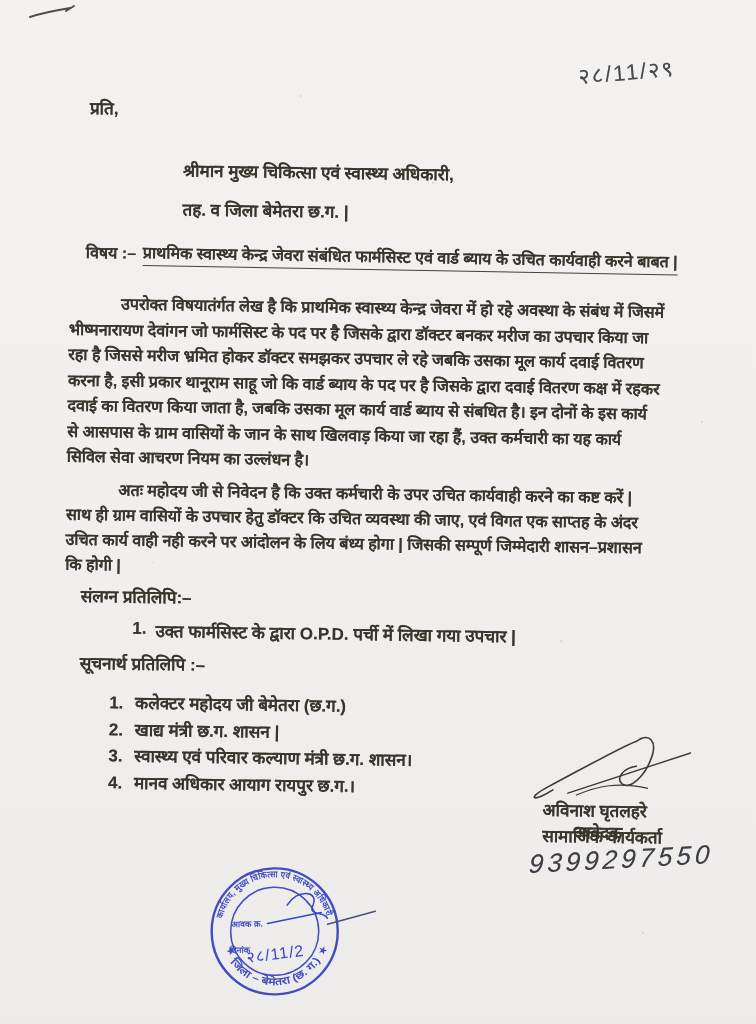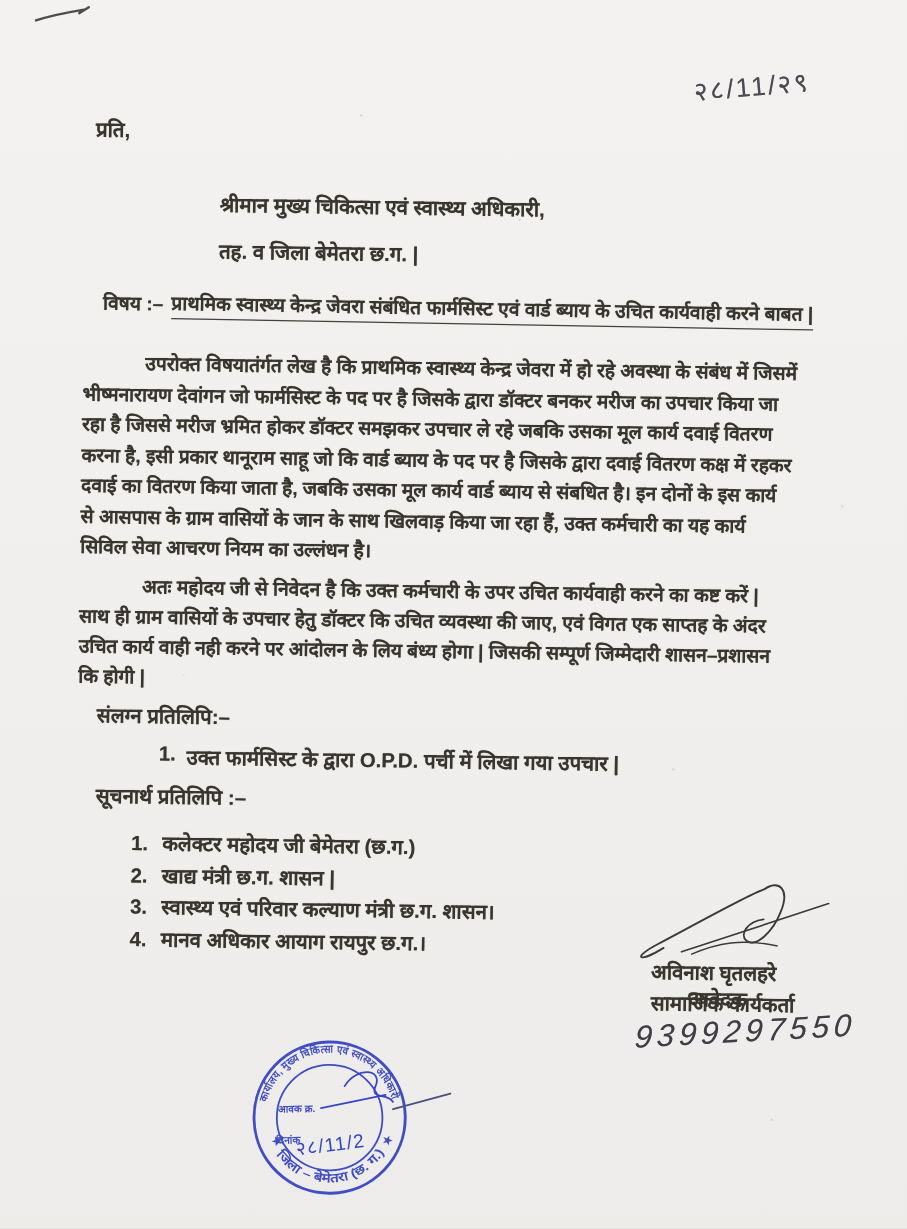--- a/index.html
+++ b/index.html
@@ -6,21 +6,21 @@
   body{background:#d8d6d2;font-family:"Liberation Sans","DejaVu Sans",sans-serif;}
   .page{
     position:relative;width:756px;height:1024px;overflow:hidden;
     background:linear-gradient(180deg,#f3f2f0 0%,#f0efed 55%,#edecea 100%);
   }
   .sheet{position:absolute;inset:0;transform:rotate(0.85deg);transform-origin:90px 110px;}
   .typed{color:#38342e;font-weight:600;text-shadow:0 0 .6px rgba(58,52,44,.55);}
   .abs{position:absolute;white-space:nowrap;}
   .fs17{font-size:17px;}
   .fs16{font-size:16px;}
-  .salutation{left:80px;top:96px;}
+  .salutation{left:90px;top:96px;}
   .rec1{left:184px;top:157px;}
   .rec2{left:184px;top:196px;}
   .subject{left:88px;top:241px;display:flex;gap:7px;}
   .subject .u{border-bottom:1.7px solid #44403a;padding-bottom:2px;transform:rotate(.15deg);}
   .para{left:72px;top:291px;width:660px;}
   .para .ln{height:25.5px;line-height:25.5px;white-space:nowrap;}
   .para2{top:477px;}
   .para2 .ln{height:25px;line-height:25px;}
   .indent{text-indent:52px;}
   .enc-head{left:88px;top:584px;}

